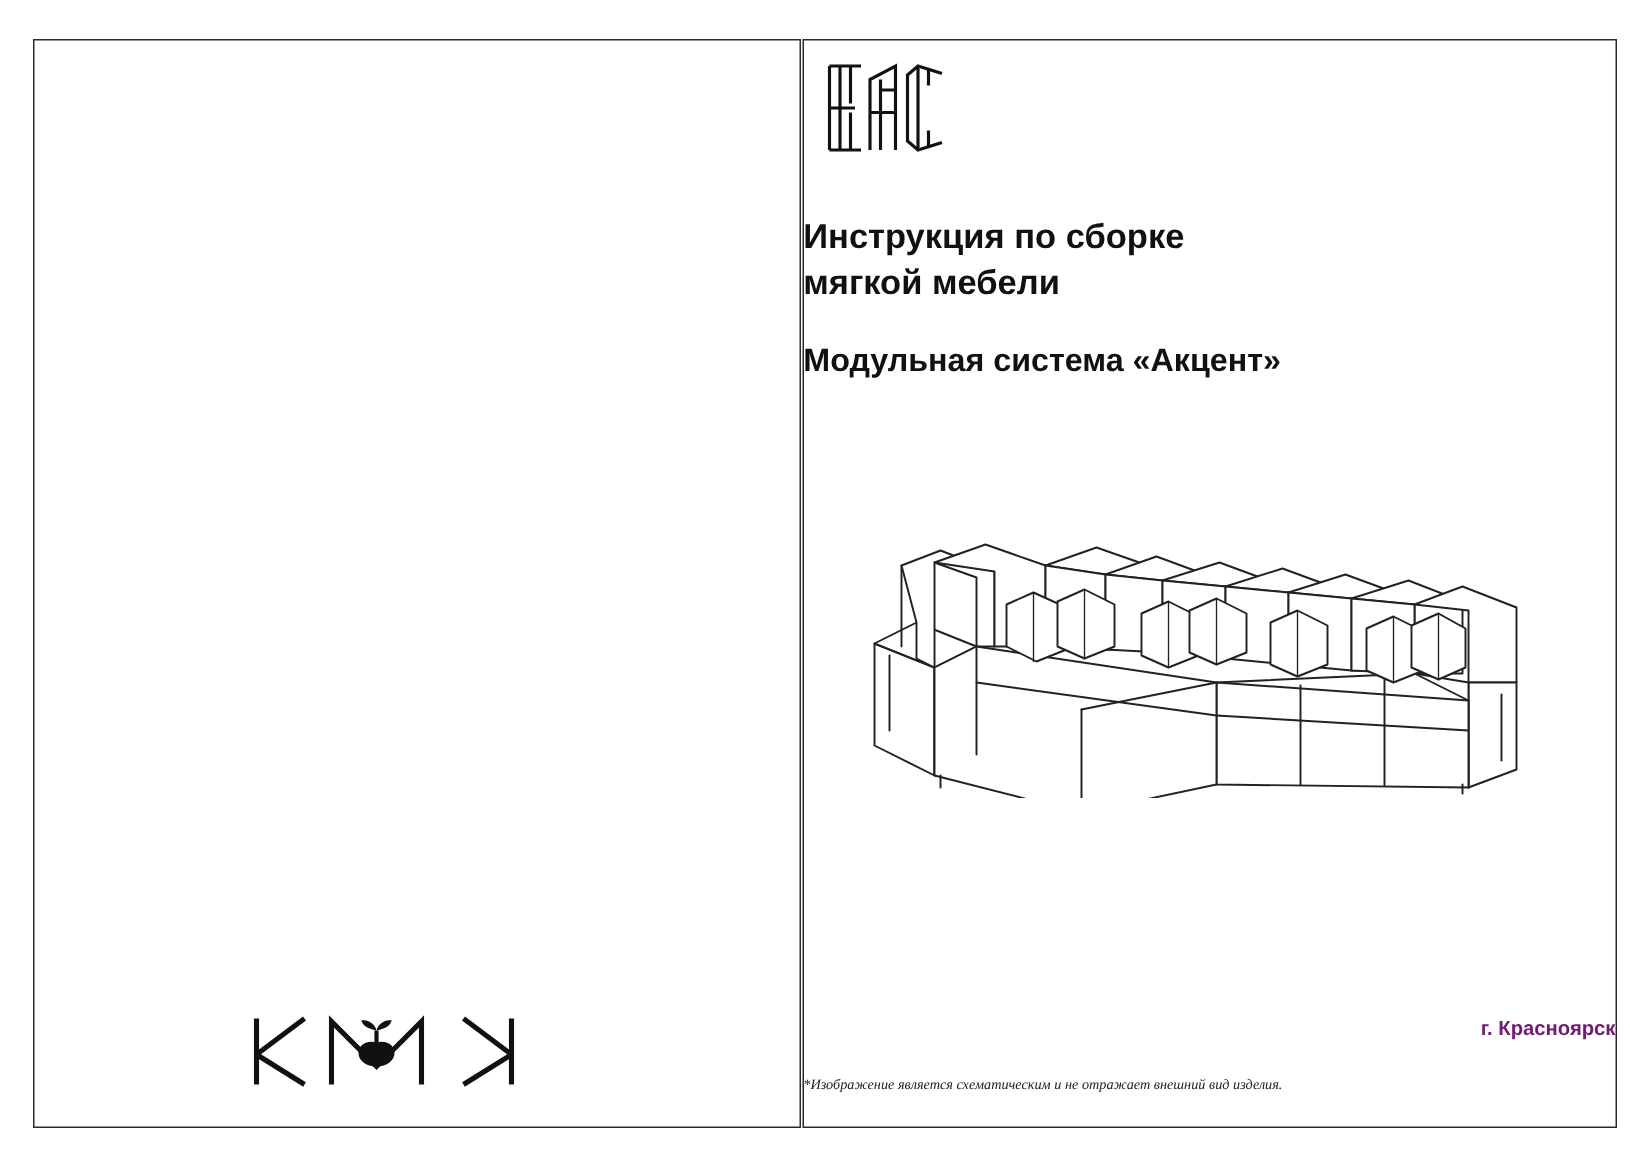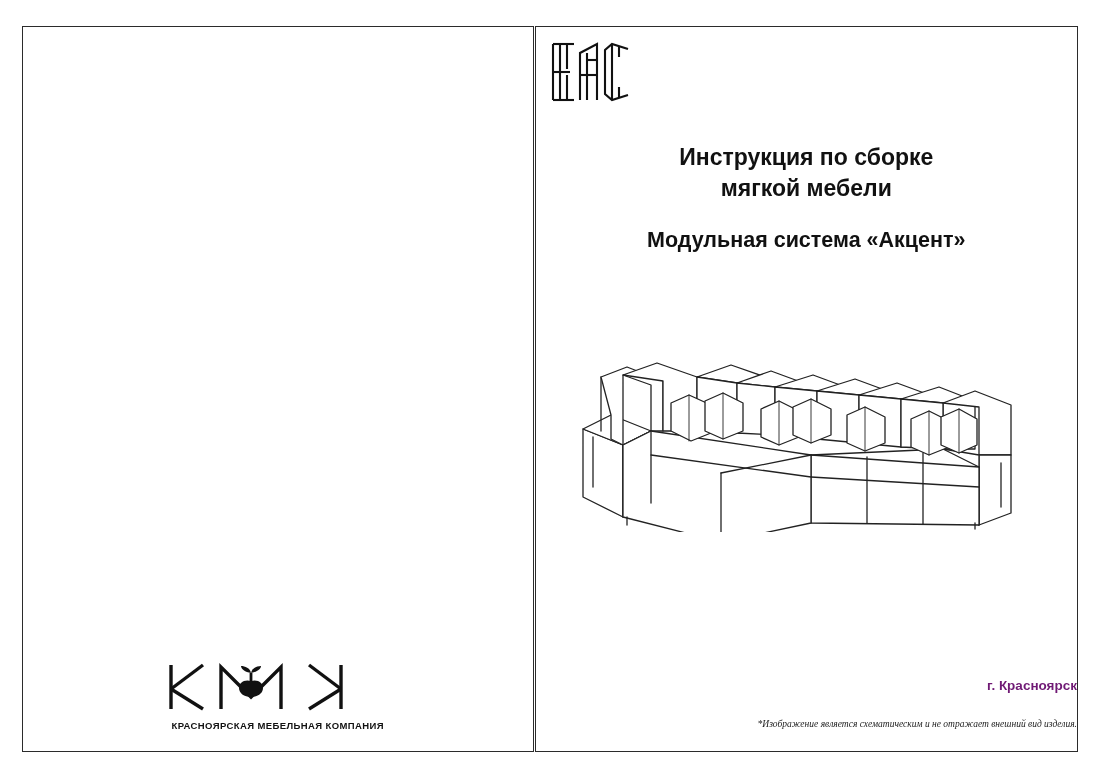--- a/index.html
+++ b/index.html
@@ -68,21 +68,21 @@
   .eac-mark {
     position: absolute;
     left: 14px;
     top: 14px;
   }
   .titles {
     position: absolute;
     left: 0;
     right: 0;
     top: 115px;
-    text-align: center;
+    text-align: left;
   }
   .title-main {
     font-size: 23px;
     font-weight: bold;
     line-height: 1.35;
     color: #111;
     white-space: pre-line;
   }
   .title-sub {
     margin-top: 24px;
@@ -105,21 +105,21 @@
     text-align: right;
     font-size: 13.5px;
     font-weight: bold;
     color: #701a75;
   }
   .disclaimer {
     position: absolute;
     left: 0;
     right: 0;
     bottom: 22px;
-    text-align: right;
+    text-align: left;
     font-size: 9.5px;
     font-style: italic;
     color: #222;
     font-family: "Liberation Serif", serif;
   }
 </style>
 </head>
 <body>
 
 <div class="page">
@@ -143,21 +143,20 @@
             <path d="M178 6 L210 6" stroke-width="0"></path>
           </g>
 
           <g>
             <path d="M88 22 c-7 -2 -12 2 -12 7 c0 5 5 9 12 9 c7 0 12 -4 12 -9 c0 -5 -5 -9 -12 -7 z" fill="#111"></path>
             <path d="M86.6 14 l2.8 0 l0 10 l-2.8 0 z" fill="#111"></path>
             <path d="M88 14 c-6 -1 -10 -4 -10 -7 c4 0 9 2 10 7 z" fill="#111"></path>
             <path d="M88 14 c6 -1 10 -4 10 -7 c-4 0 -9 2 -10 7 z" fill="#111"></path>
           </g>
         </svg>
-        <div class="logo-caption">КРАСНОЯРСКАЯ МЕБЕЛЬНАЯ КОМПАНИЯ</div>
       </div>
     </div>
 
     <div class="panel panel-right">
 
       <div class="eac-mark">
         <svg width="82" height="62" viewBox="0 0 82 62">
           <g fill="none" stroke="#111" stroke-width="2.1">
 
             <path d="M3 3 L3 59"></path>

